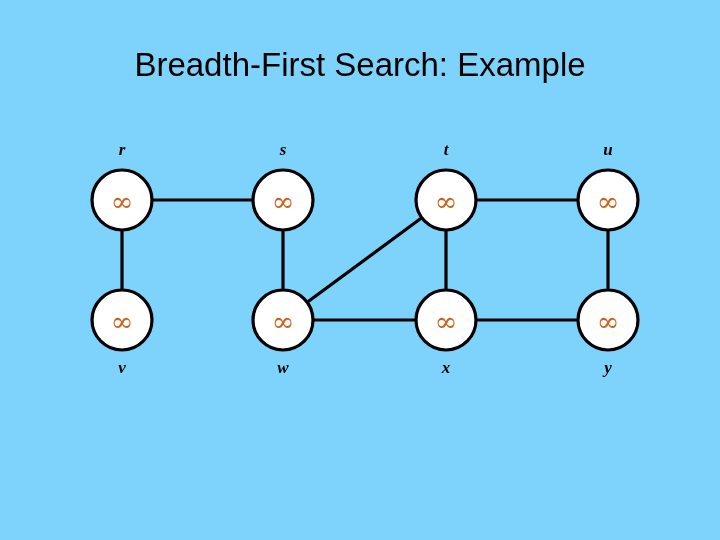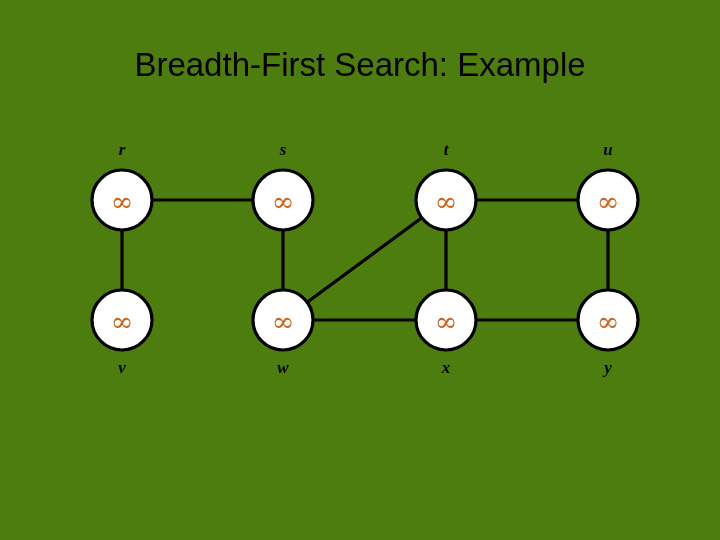--- a/index.html
+++ b/index.html
@@ -14,21 +14,21 @@
     position: relative;
     overflow: hidden;
     font-family: "Liberation Sans", sans-serif;
   }
   #slide {
     position: absolute;
     left: 0;
     top: 0;
     width: 720px;
     height: 540px;
-    background: #4d7c0f;
+    background: #7dd3fc;
   }
   #slide-title {
     position: absolute;
     left: 0;
     top: 46px;
     width: 720px;
     text-align: center;
     font-family: "Liberation Sans", sans-serif;
     font-size: 33px;
     font-weight: 400;

